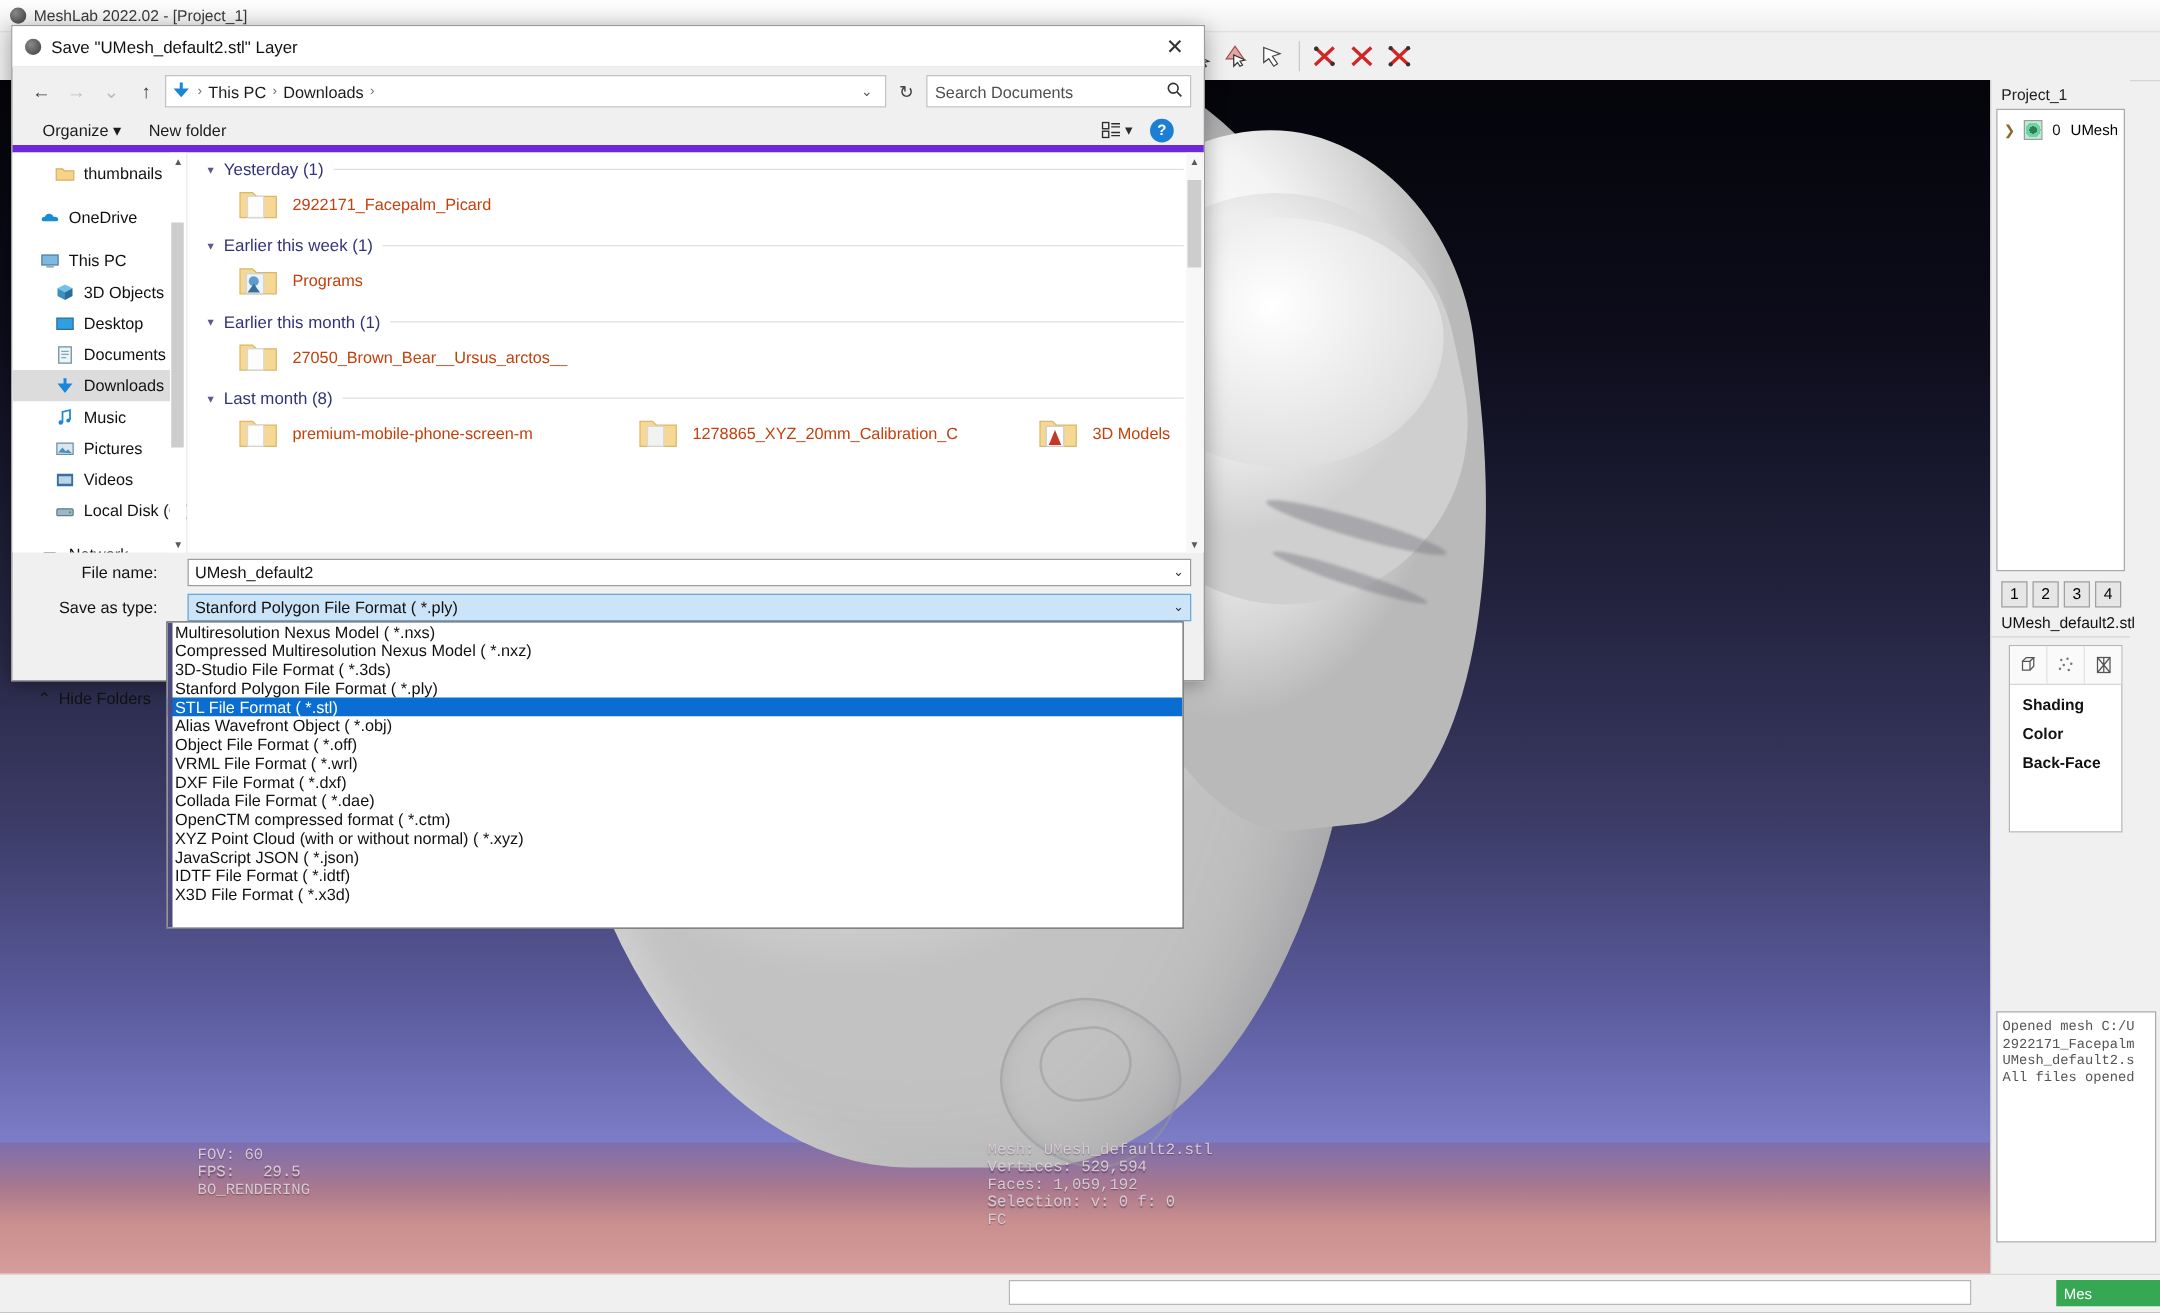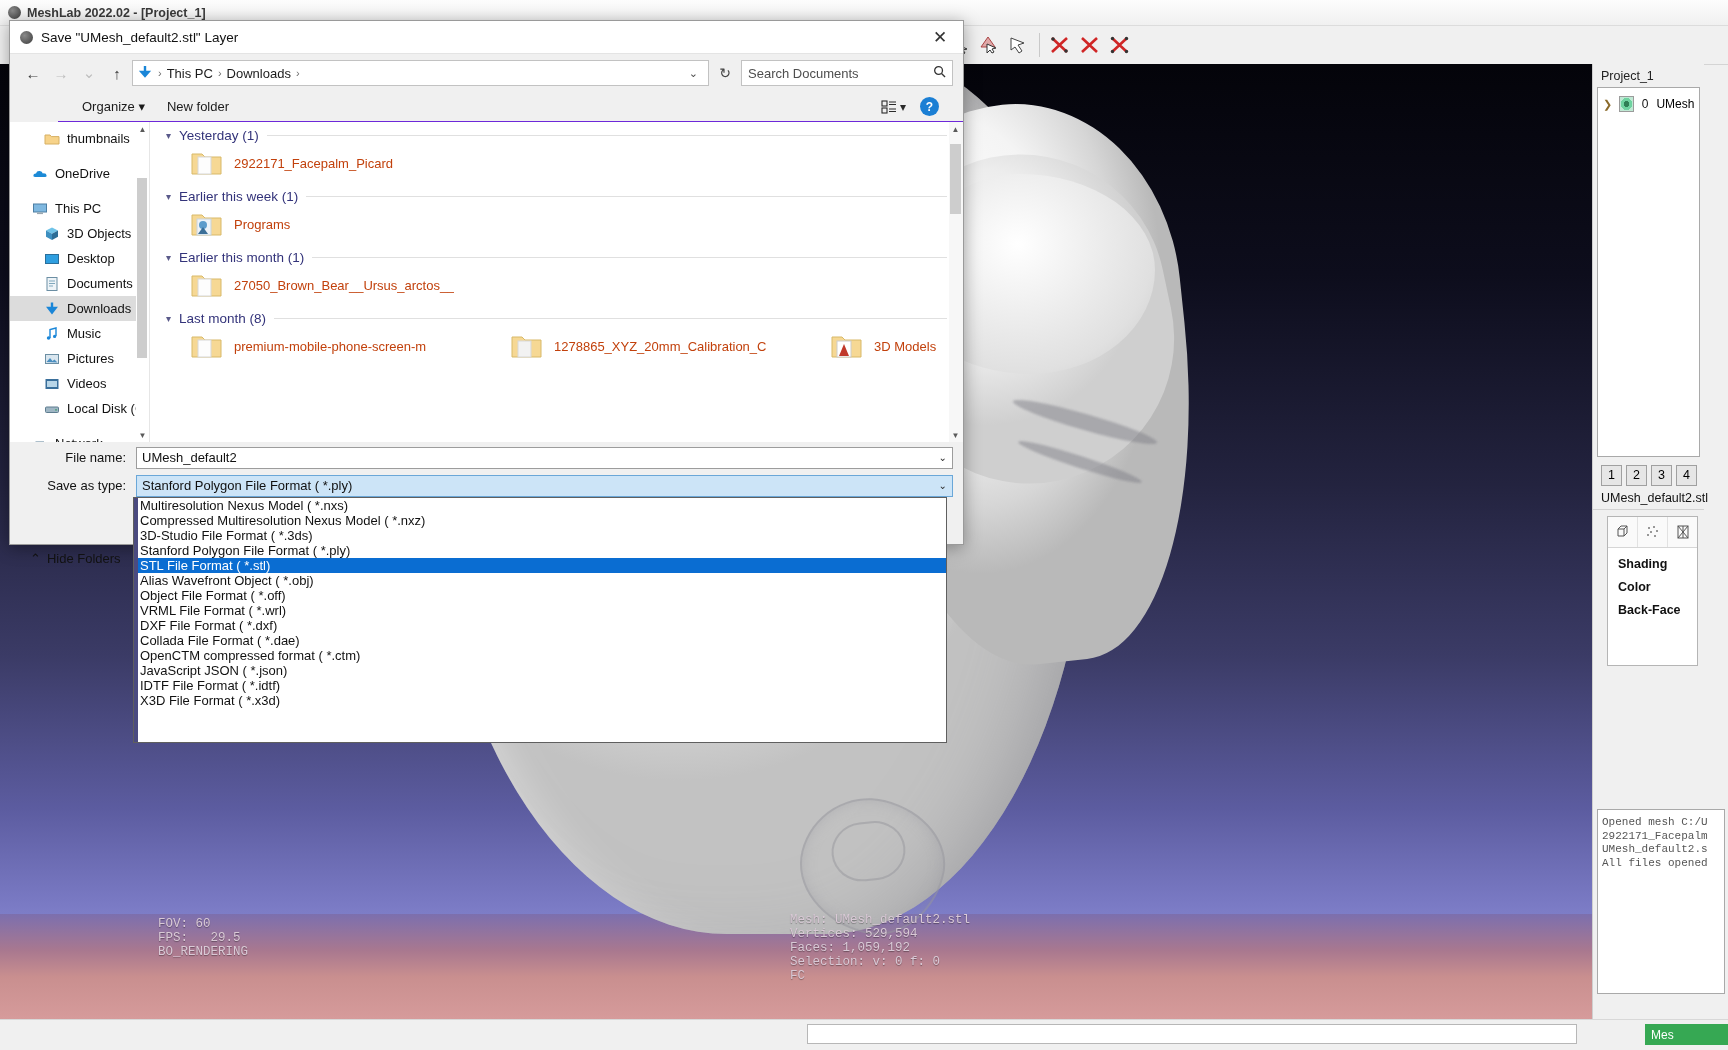--- a/index.html
+++ b/index.html
@@ -8,21 +8,21 @@
     font-family:"Liberation Sans",sans-serif;font-size:13px;color:#000;
     background:#0b0b14;
   }
   
   #meshlab-app{position:absolute;inset:0;background:#f0f0f0;}
   #ml-titlebar{
     position:absolute;left:0;top:0;width:1728px;height:26px;
     background:linear-gradient(#fdfdfd,#f0f0f0);
     border-bottom:1px solid #dcdcdc;
     display:flex;align-items:center;gap:6px;padding-left:8px;box-sizing:border-box;
-    font-size:12.5px;color:#3a3a3a;font-weight:bold;
+    font-size:12.5px;color:#3a3a3a;
   }
   .ml-logo{width:13px;height:13px;border-radius:50%;
     background:radial-gradient(circle at 35% 35%,#8a8a8a,#3a3a3a);}
   #ml-toolbar{
     position:absolute;left:0;top:26px;width:1728px;height:38px;
     background:#f0f0f0;border-bottom:1px solid #d4d4d4;
     display:flex;align-items:center;
   }
   .tb-group{display:flex;align-items:center;height:100%;padding:0 4px;}
   .tb-sep{width:1px;height:24px;background:#c9c9c9;margin:0 5px;}
@@ -154,21 +154,21 @@
   .bc-sep{color:#6c6c6c;font-size:11px;}
   .bc-chevron{margin-left:auto;color:#4c4c4c;font-size:11px;padding-right:6px;}
   #refresh-btn{width:28px;height:26px;display:flex;align-items:center;justify-content:center;
     color:#444;font-size:14px;}
   #search-box{
     width:212px;height:26px;background:#fff;border:1px solid #c2c2c2;display:flex;
     align-items:center;padding:0 6px;box-sizing:border-box;font-size:13px;color:#4e4e4e;
   }
   #search-icon{margin-left:auto;font-size:12px;color:#333;}
   #dlg-cmdbar{height:30px;display:flex;align-items:center;gap:22px;padding:0 24px;
-    box-sizing:border-box;font-size:13px;color:#1b1b1b;border-bottom:1px solid #6d28d9;margin-left:48px;}
+    box-sizing:border-box;font-size:13px;color:#1b1b1b;border-bottom:6px solid #6d28d9;}
   #cmd-right{margin-left:auto;display:flex;align-items:center;gap:14px;}
   .view-icon{display:flex;align-items:center;gap:3px;color:#2b2b2b;font-size:12px;}
   #help-icon{width:19px;height:19px;border-radius:50%;background:#1b7fd4;color:#fff;
     font-size:12px;display:flex;align-items:center;justify-content:center;font-weight:bold;}
   #dlg-body{display:flex;height:320px;}
   #dlg-sidebar{
     width:140px;background:#fff;border-right:1px solid #e6e6e6;position:relative;
     padding-top:4px;box-sizing:border-box;overflow:hidden;
   }
   .side-item{display:flex;align-items:center;gap:7px;height:25px;padding-left:22px;
@@ -189,21 +189,21 @@
   .gh-label{font-size:13.5px;color:#33337a;white-space:nowrap;}
   .gh-line{flex:1;height:1px;background:#e0e0e0;}
   .file-row{display:flex;align-items:center;padding:4px 0 6px 40px;gap:10px;}
   .file-item{display:flex;align-items:center;gap:10px;width:310px;}
   .file-name{font-size:13px;color:#c2410c;white-space:nowrap;overflow:hidden;}
   .folder-ico{width:34px;height:28px;flex:0 0 34px;}
   #list-scroll{position:absolute;right:0;top:0;width:14px;height:100%;background:#f7f7f7;}
   #list-scroll .thumb{position:absolute;left:1px;top:22px;width:11px;height:70px;background:#cdcdcd;}
   #dlg-fields{position:relative;height:58px;}
   .field-row{display:flex;align-items:center;height:25px;margin-top:3px;}
-  .field-label{width:116px;text-align:right;padding-right:10px;font-size:13px;color:#111;}
+  .field-label{width:116px;text-align:right;padding-right:24px;font-size:13px;color:#111;}
   .field-input{
     flex:1;margin-right:10px;height:22px;background:#fff;border:1px solid #9c9c9c;
     display:flex;align-items:center;padding:0 5px;box-sizing:border-box;font-size:13px;color:#111;
   }
   .field-input.combo{background:#cce4f7;border-color:#6aa7d8;}
   .combo-arrow{margin-left:auto;font-size:10px;color:#2c2c2c;}
   #hide-folders{position:absolute;left:20px;top:530px;display:flex;align-items:center;gap:6px;
     font-size:13px;color:#111;}
   
   #format-dropdown{
@@ -665,16 +665,17 @@
   <div class="ddl-item">Compressed Multiresolution Nexus Model ( *.nxz)</div>
   <div class="ddl-item">3D-Studio File Format ( *.3ds)</div>
   <div class="ddl-item">Stanford Polygon File Format ( *.ply)</div>
   <div class="ddl-item sel">STL File Format ( *.stl)</div>
   <div class="ddl-item">Alias Wavefront Object ( *.obj)</div>
   <div class="ddl-item">Object File Format ( *.off)</div>
   <div class="ddl-item">VRML File Format ( *.wrl)</div>
   <div class="ddl-item">DXF File Format ( *.dxf)</div>
   <div class="ddl-item">Collada File Format ( *.dae)</div>
   <div class="ddl-item">OpenCTM compressed format ( *.ctm)</div>
+  <div class="ddl-item">XYZ Point Cloud (with or without normal) ( *.xyz)</div>
   <div class="ddl-item">JavaScript JSON ( *.json)</div>
   <div class="ddl-item">IDTF File Format ( *.idtf)</div>
   <div class="ddl-item">X3D File Format ( *.x3d)</div>
 </div>
 
 </body></html>

